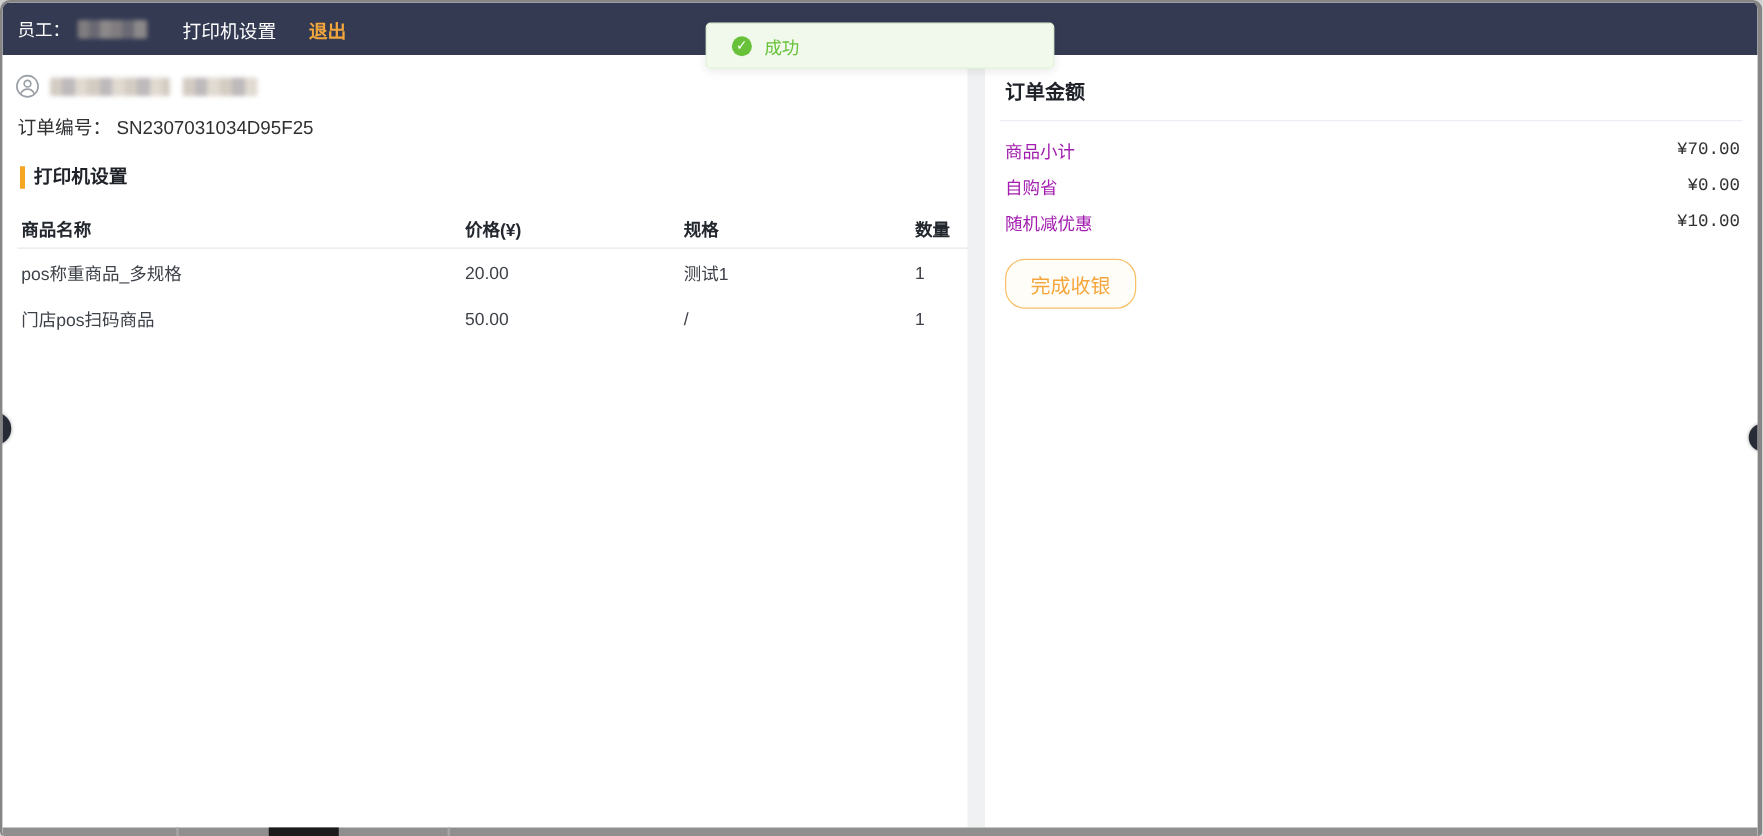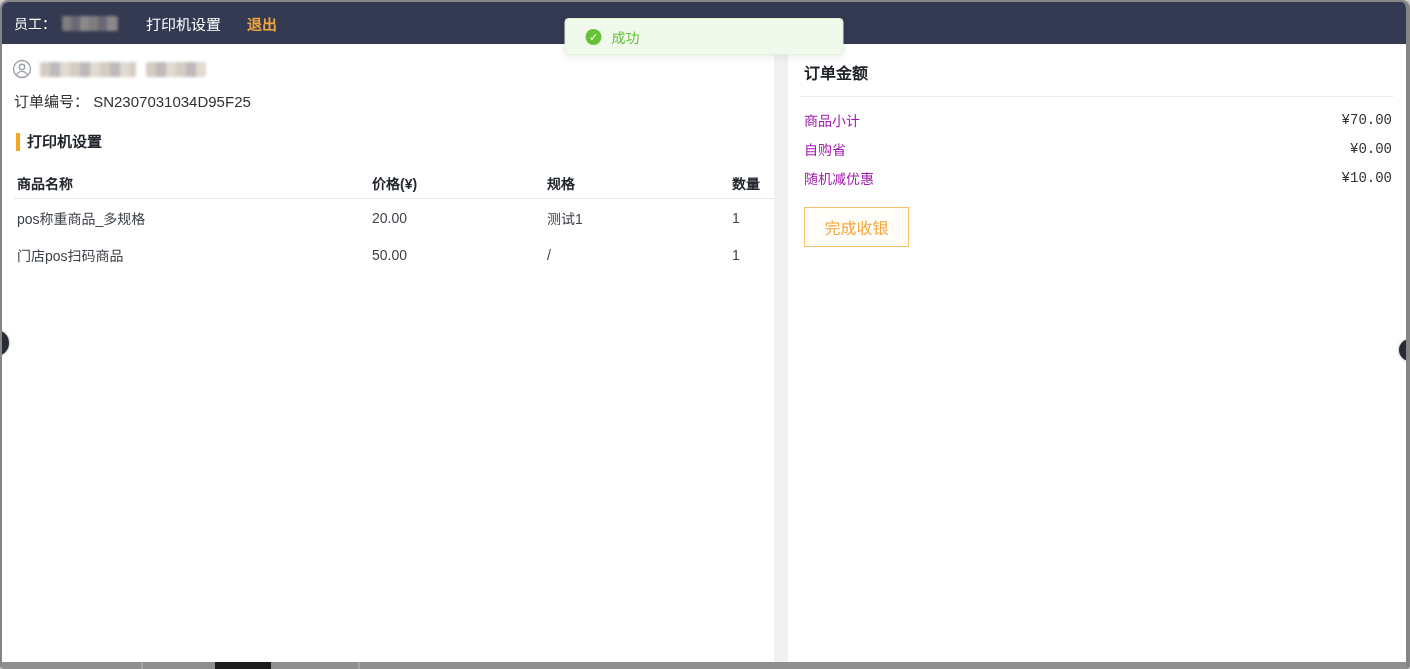--- a/index.html
+++ b/index.html
@@ -82,21 +82,21 @@
   .summary-title { font-size:16px; font-weight:bold; color:#1f2329; padding:4px 0 12px 4px; border-bottom:1px solid #ebeef5; }
   .sum-row {
     display:flex; justify-content:space-between; align-items:center;
     height:29px; margin-top:0; padding:0 2px 0 4px; font-size:14px;
   }
   .sum-rows { margin-top:8px; }
   .sum-label { color:#a21caf; }
   .sum-value { color:#303133;font-family:Liberation Mono, monospace; }
   .complete-btn {
     margin:15px 0 0 4px; width:105px; height:40px;
-    background:#fffdf8; border:1px solid #f8c06a; border-radius:0;
+    background:#fffdf8; border:1px solid #f8c06a; border-radius:16px;
     color:#f5a73e; font-size:16px; cursor:pointer;
     font-family:"Liberation Sans","DejaVu Sans",sans-serif;
   }
   
   .edge-handle {
     position:absolute; border-radius:50%; background:#262b36; z-index:40; cursor:pointer;
     box-shadow:0 0 3px rgba(0,0,0,.4);
   }
   .edge-handle.left { width:26px; height:26px; left:-19px; top:328px; }
   .edge-handle.right { width:22px; height:22px; right:-15px; top:337px; }

